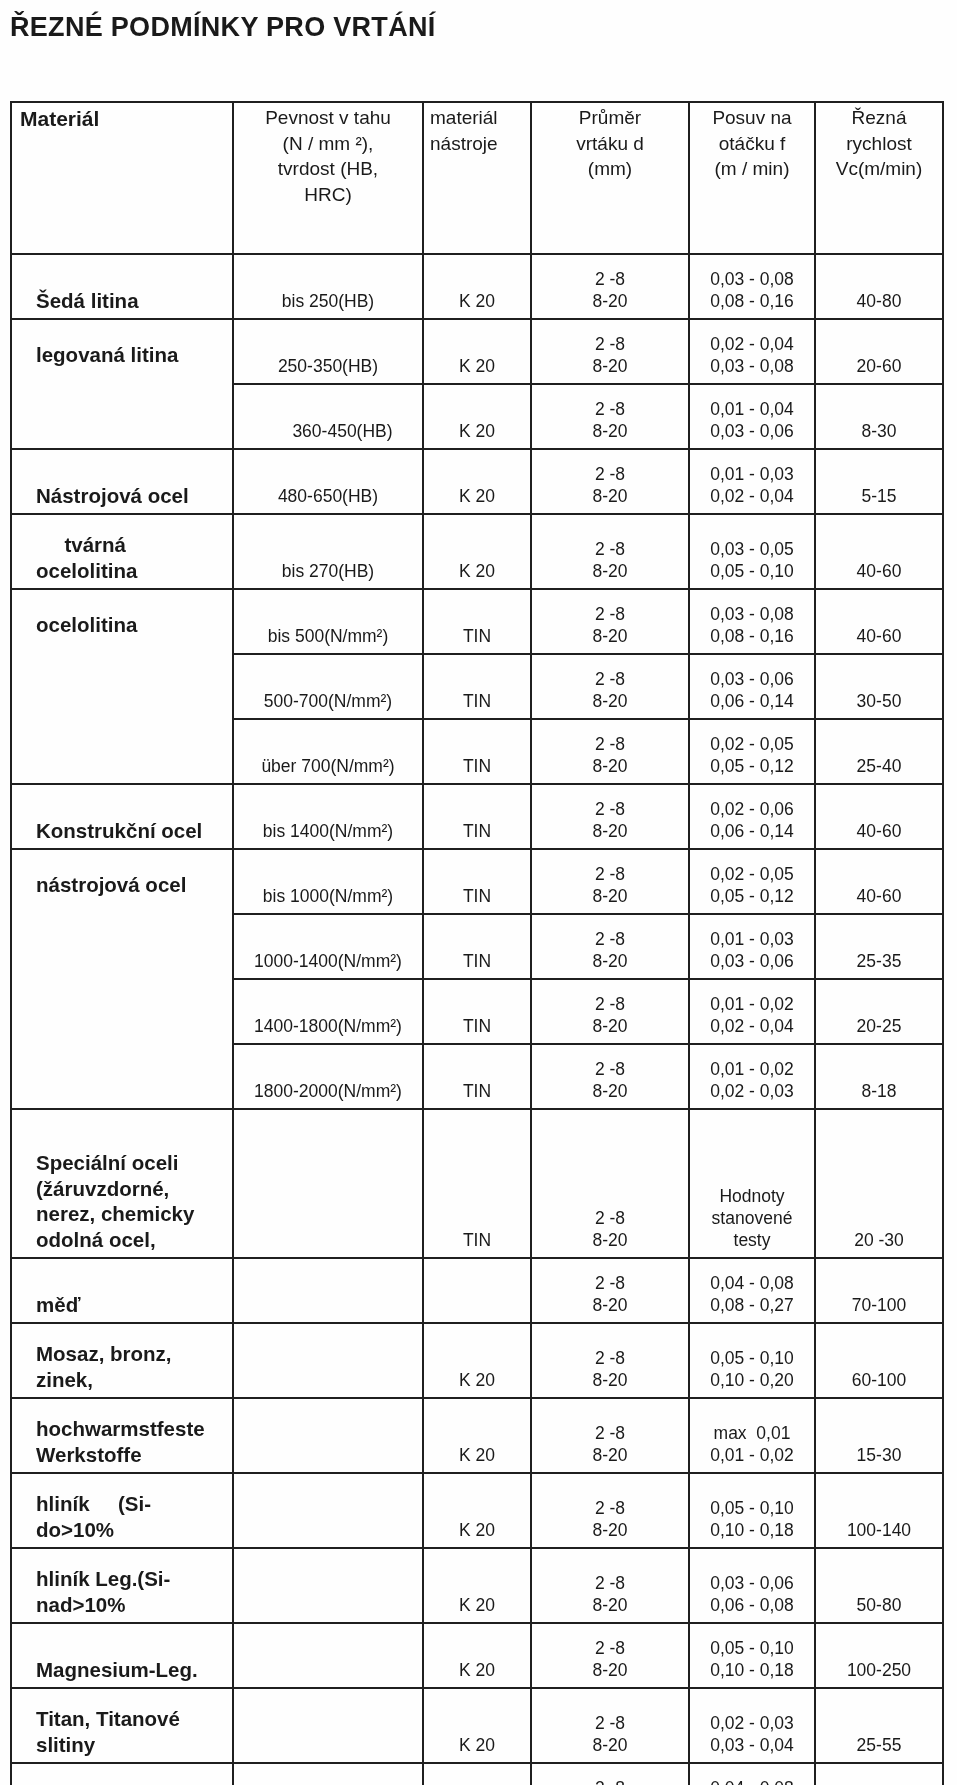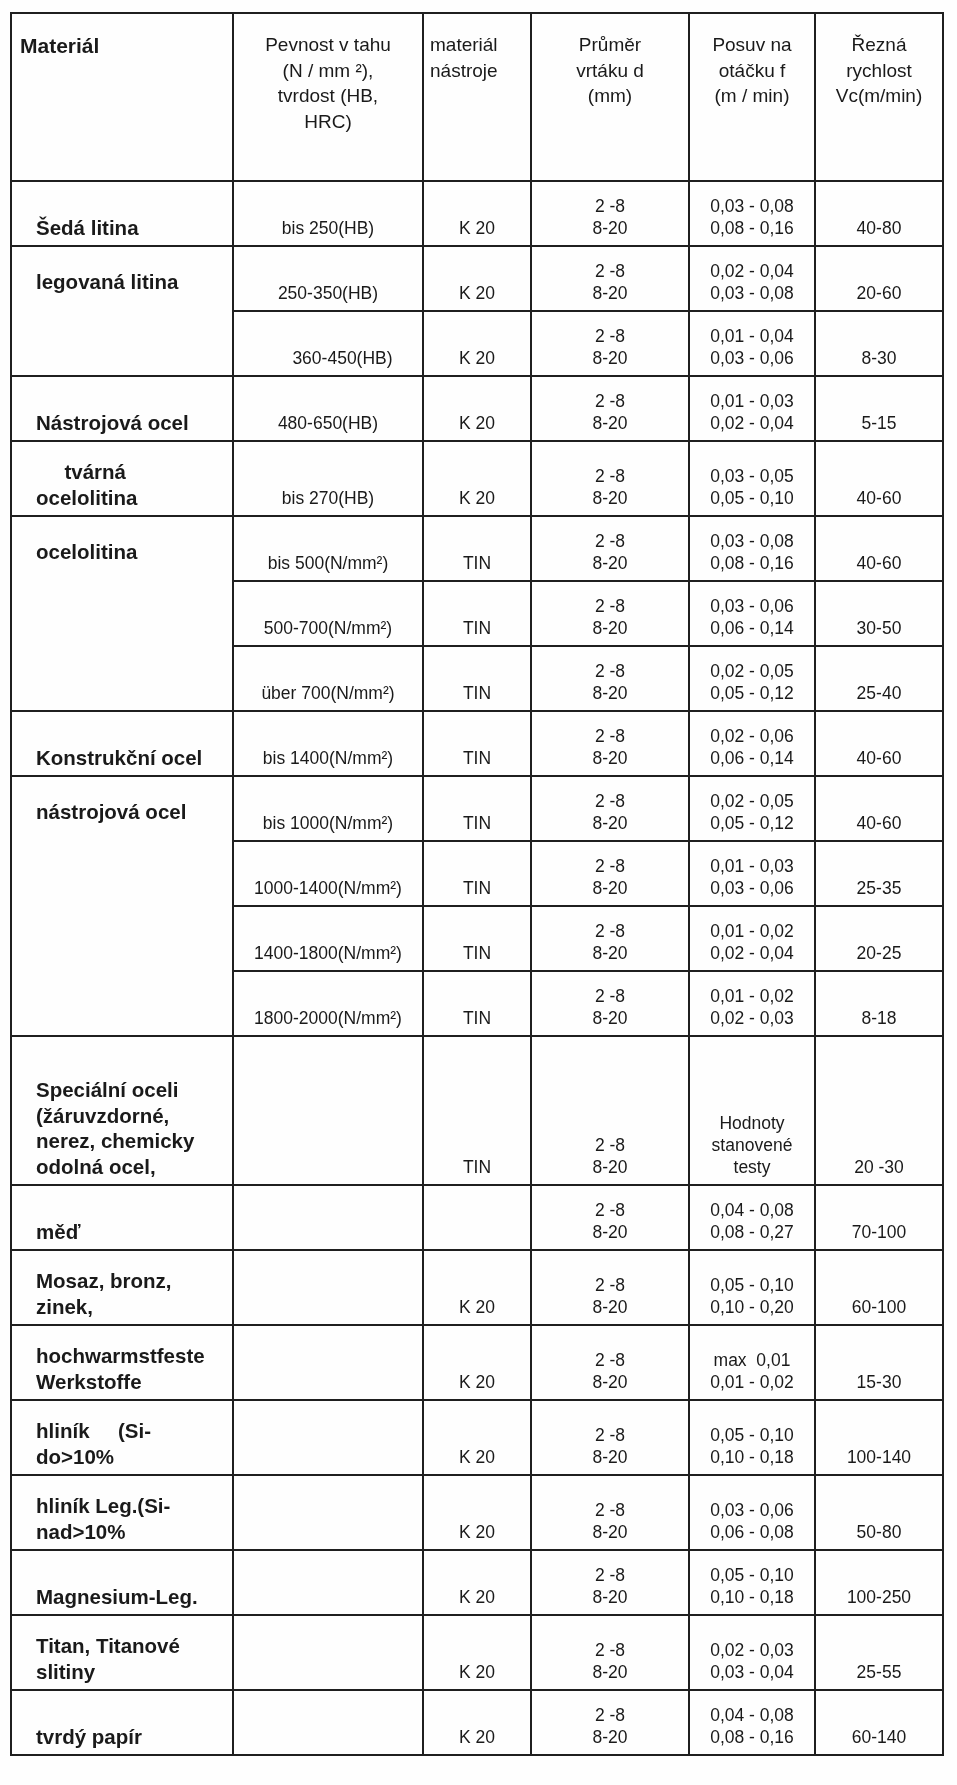--- a/index.html
+++ b/index.html
@@ -27,21 +27,21 @@
     table-layout: fixed;
     width: 932px;
   }
   table.cond th, table.cond td {
     border: 2px solid #1f1f1f;
     overflow: hidden;
   }
   thead th {
     height: 148px;
     vertical-align: top;
-    padding: 18px 2px 0 2px;
+    padding: 2px 2px 0 2px;
     font-weight: normal;
     font-size: 19px;
     line-height: 1.35;
     text-align: center;
     white-space: pre-line;
   }
   thead th.mat-h {
     text-align: left;
     padding-left: 8px;
     font-weight: bold;
@@ -69,20 +69,21 @@
   tbody td.mat-span {
     vertical-align: top;
     padding-top: 22px;
   }
 </style>
 </head>
 <body>
 
 <div class="page">
 
+  <h1 class="doc-title">ŘEZNÉ PODMÍNKY PRO VRTÁNÍ</h1>
 
   <table class="cond">
     <colgroup>
       <col style="width:222px">
       <col style="width:190px">
       <col style="width:108px">
       <col style="width:158px">
       <col style="width:126px">
       <col style="width:128px">
     </colgroup>

